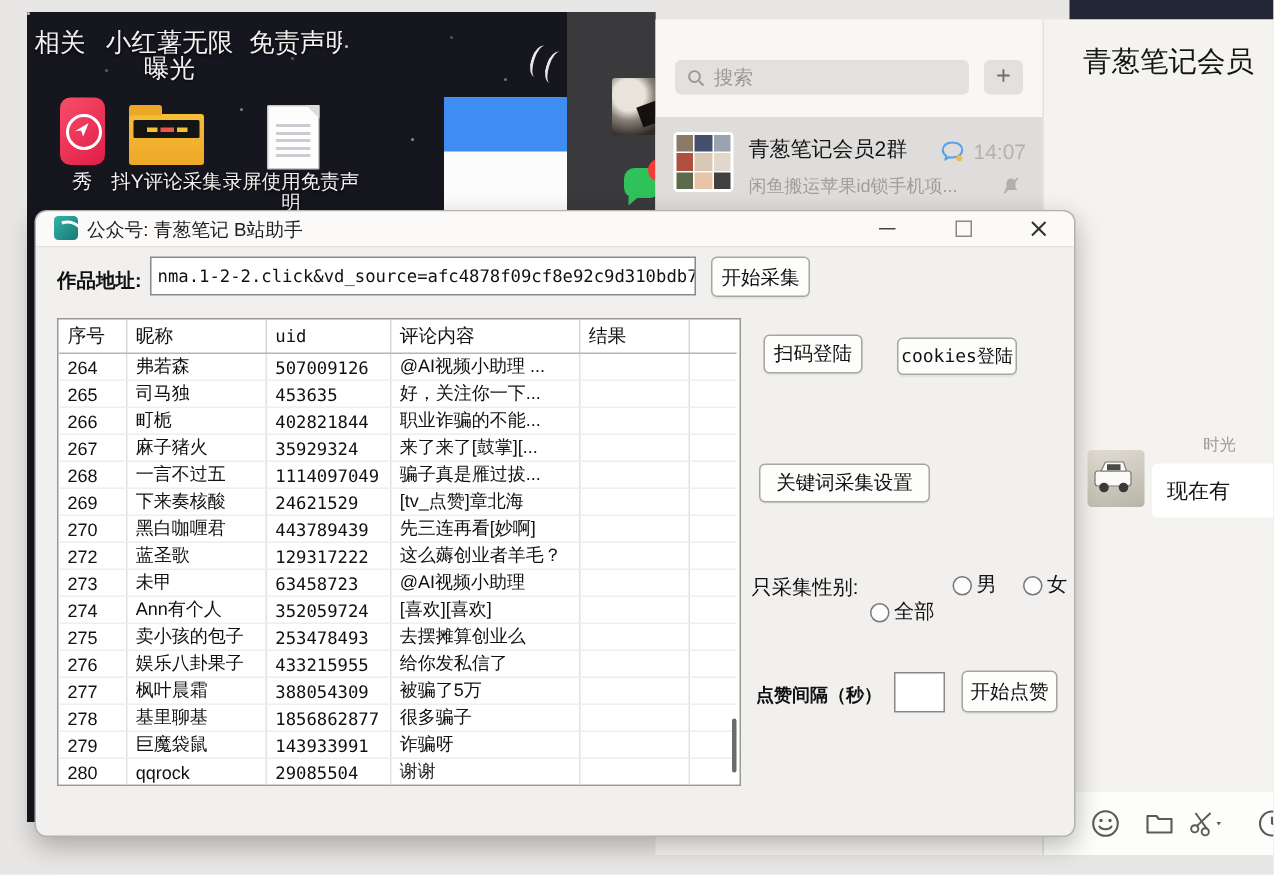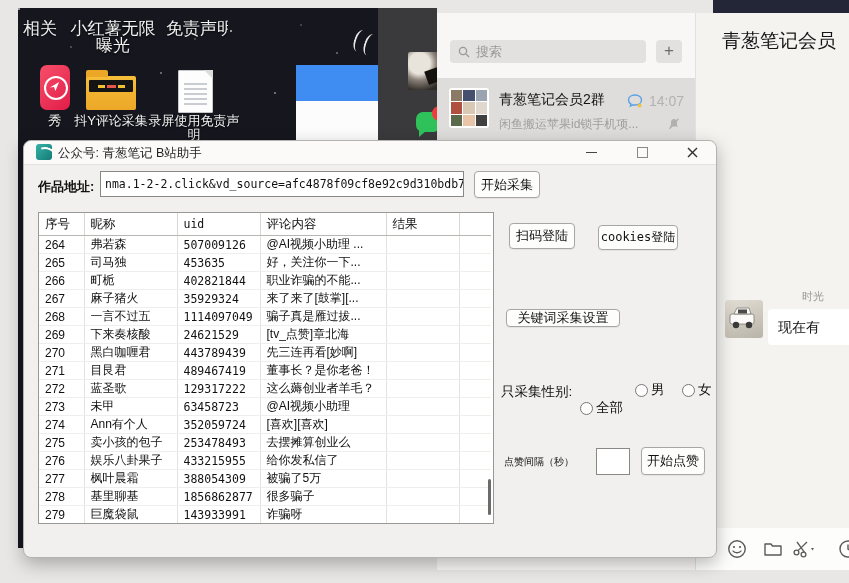--- a/index.html
+++ b/index.html
@@ -340,28 +340,20 @@
     </tr>
           <tr>
       <td>270</td>
       <td>黑白咖喱君</td>
       <td class="mono">443789439</td>
       <td>先三连再看[妙啊]</td>
       <td></td>
       <td></td>
     </tr>
           <tr>
-      <td>271</td>
-      <td>目艮君</td>
-      <td class="mono">489467419</td>
-      <td>董事长？是你老爸！</td>
-      <td></td>
-      <td></td>
-    </tr>
-          <tr>
       <td>272</td>
       <td>蓝圣歌</td>
       <td class="mono">129317222</td>
       <td>这么薅创业者羊毛？</td>
       <td></td>
       <td></td>
     </tr>
           <tr>
       <td>273</td>
       <td>未甲</td>
@@ -426,32 +418,32 @@
       <td></td>
       <td></td>
     </tr>
         </tbody>
     </table>
     <div class="vthumb abs"></div>
   </div>
 
   <div class="btn abs" style="left:485px;top:82px;width:66px;height:26px;">扫码登陆</div>
   <div class="btn abs mono" style="left:574px;top:84px;width:80px;height:25px;font-size:12px;">cookies登陆</div>
-  <div class="btn abs" style="left:482px;top:168px;width:114px;height:18px;">关键词采集设置</div>
+  <div class="btn abs" style="left:482px;top:168px;width:114px;height:26px;">关键词采集设置</div>
 
   <div class="label abs nowrap" style="left:477px;top:242px;font-size:13.5px;">只采集性别:</div>
   <div class="radio-opt abs" style="left:556px;top:258px;text-align:center;">
     <span class="radio"></span>
       <span>全部</span>
   </div>
   <div class="radio-opt abs" style="left:611px;top:240px;">
     <span class="radio"></span>
       <span>男</span>
   </div>
   <div class="radio-opt abs" style="left:658px;top:240px;">
     <span class="radio"></span>
       <span>女</span>
   </div>
 
-  <div class="label abs nowrap" style="left:480px;top:314px;font-size:10px;">点赞间隔（秒）</div>
+  <div class="label abs nowrap" style="left:480px;top:314px;font-size:12px;font-weight:bold;">点赞间隔（秒）</div>
   <div class="small-input abs" style="left:572px;top:307px;width:34px;height:27px;"></div>
   <div class="btn abs" style="left:617px;top:306px;width:64px;height:28px;">开始点赞</div>
 </div>
 
 </body></html>

